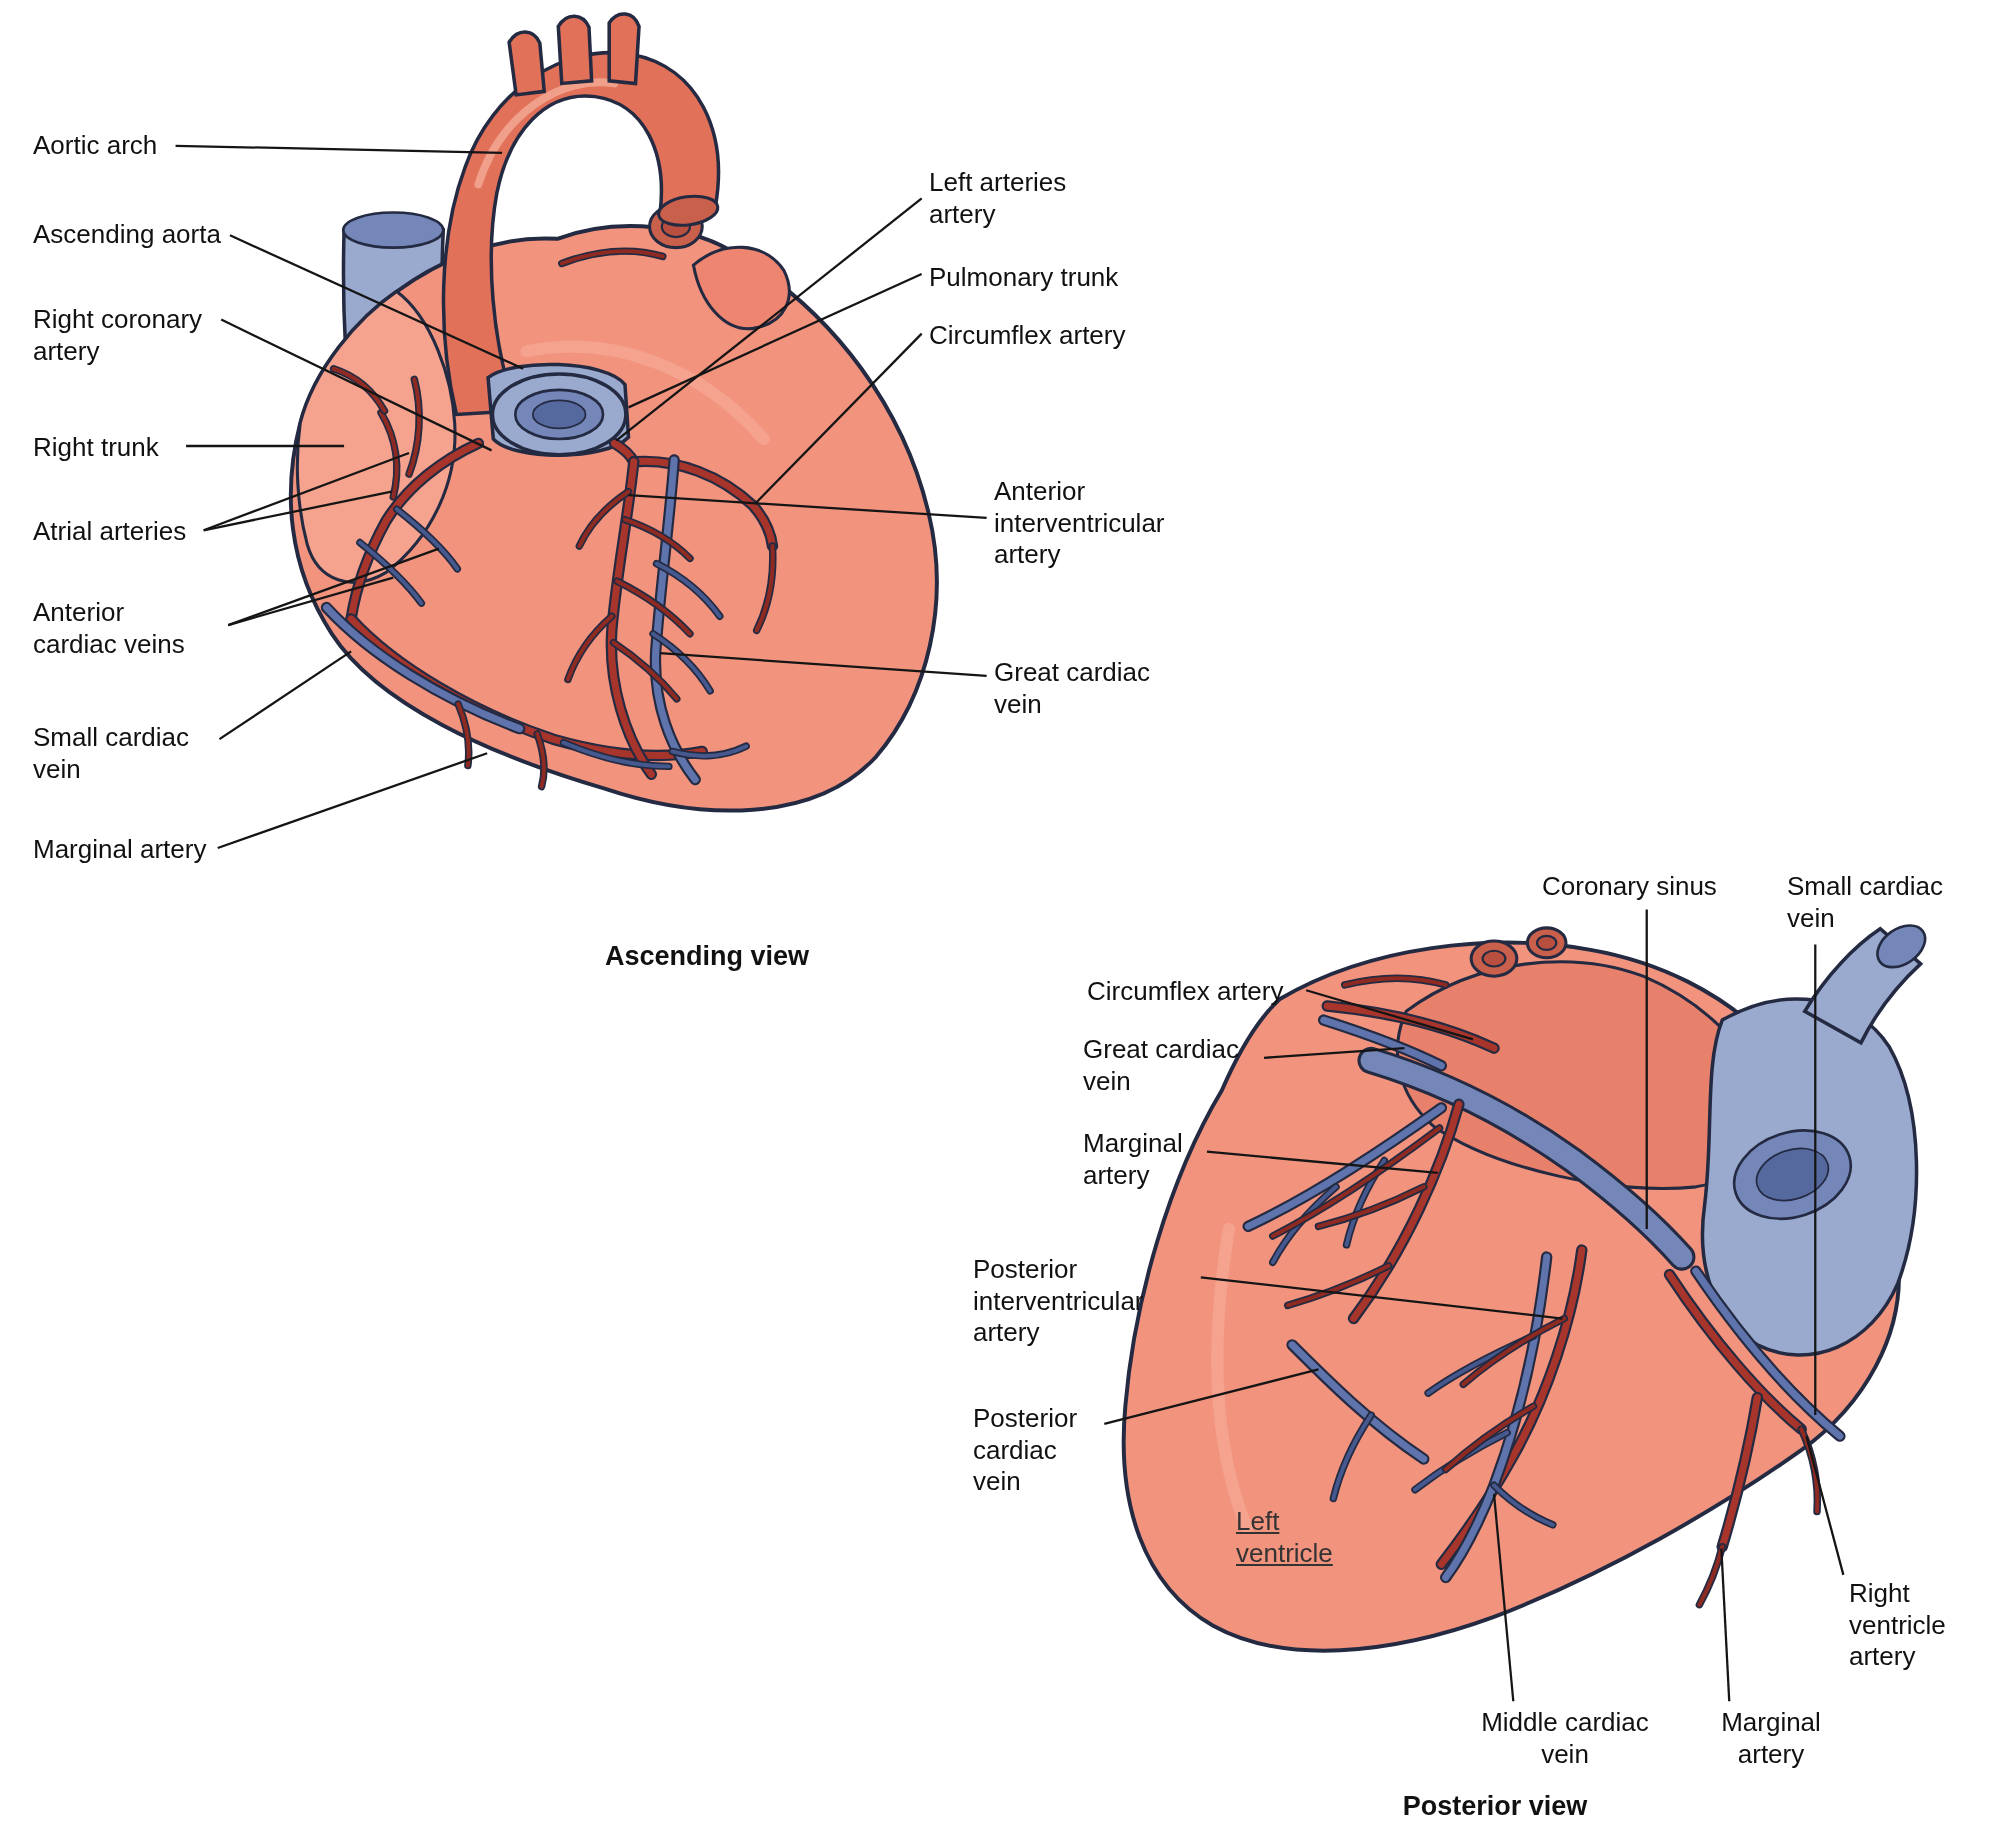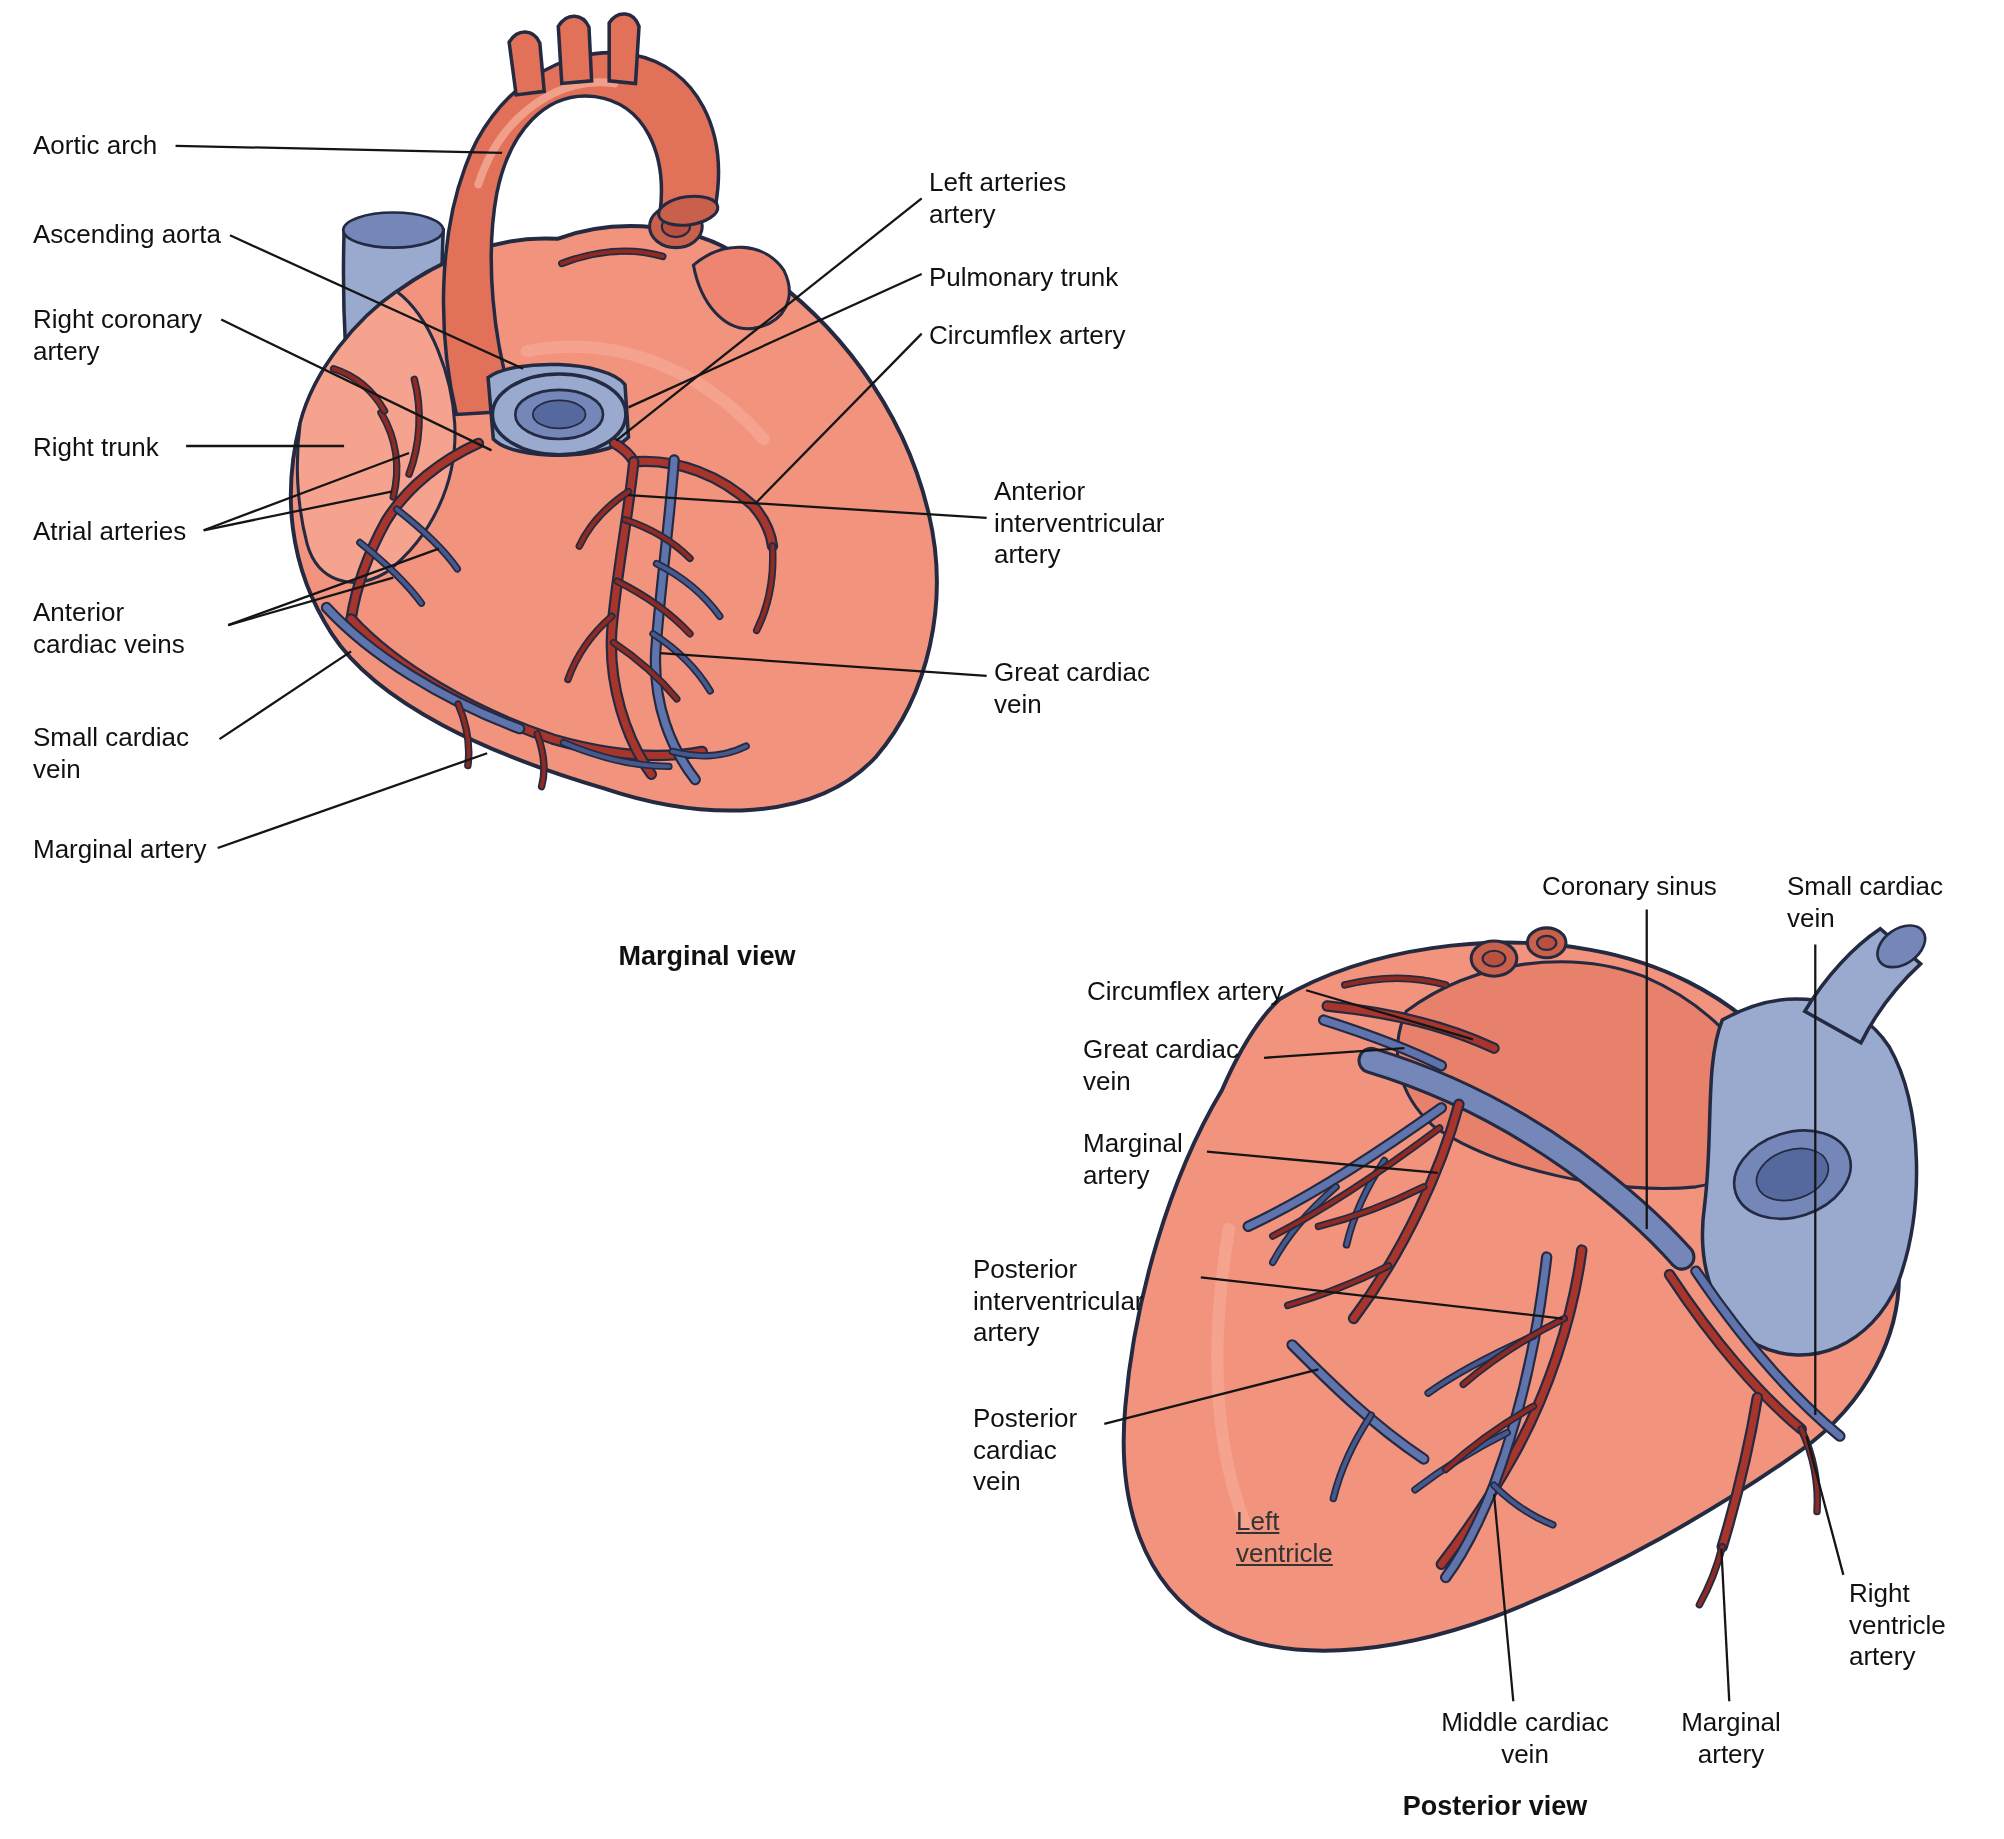--- a/index.html
+++ b/index.html
@@ -32,21 +32,21 @@
   .sinus.under{stroke-width:31;}
   .twig-a.under,.twig-v.under{stroke-width:8.5;}
 
   .leader{stroke:var(--leader-line);stroke-width:2.6;fill:none;}
 
   
   .label{position:absolute;font-size:26px;line-height:1.22;color:var(--label-text);
          white-space:pre-line;}
   .caption{position:absolute;font-size:27px;font-weight:700;color:var(--label-text);
            white-space:nowrap;transform:translateX(-50%);}
-  .center{transform:translateX(-50%);text-align:center;}
+  .center{transform:translateX(-50%);text-align:center;margin-left:40px;}
   .onheart{color:#333;text-decoration:underline;}
 </style>
 </head>
 <body>
 
 <div id="stage">
 
   <svg id="art" viewBox="0 0 2283 2096">
 
     <g>
@@ -241,21 +241,21 @@
 
   <div class="label" style="left:929px;top:167px">Left arteries
 artery</div>
   <div class="label" style="left:929px;top:262px">Pulmonary trunk</div>
   <div class="label" style="left:929px;top:320px">Circumflex artery</div>
   <div class="label" style="left:994px;top:476px">Anterior
 interventricular
 artery</div>
   <div class="label" style="left:994px;top:657px">Great cardiac
 vein</div>
-  <div class="caption" style="left:707px;top:941px">Marginal view</div>
+  <div class="caption" style="left:707px;top:941px">Ascending view</div>
 
   <div class="label" style="left:1542px;top:871px">Coronary sinus</div>
   <div class="label" style="left:1787px;top:871px">Small cardiac
 vein</div>
   <div class="label" style="left:1087px;top:976px">Circumflex artery</div>
   <div class="label" style="left:1083px;top:1034px">Great cardiac
 vein</div>
   <div class="label" style="left:1083px;top:1128px">Marginal
 artery</div>
   <div class="label" style="left:973px;top:1254px">Posterior

